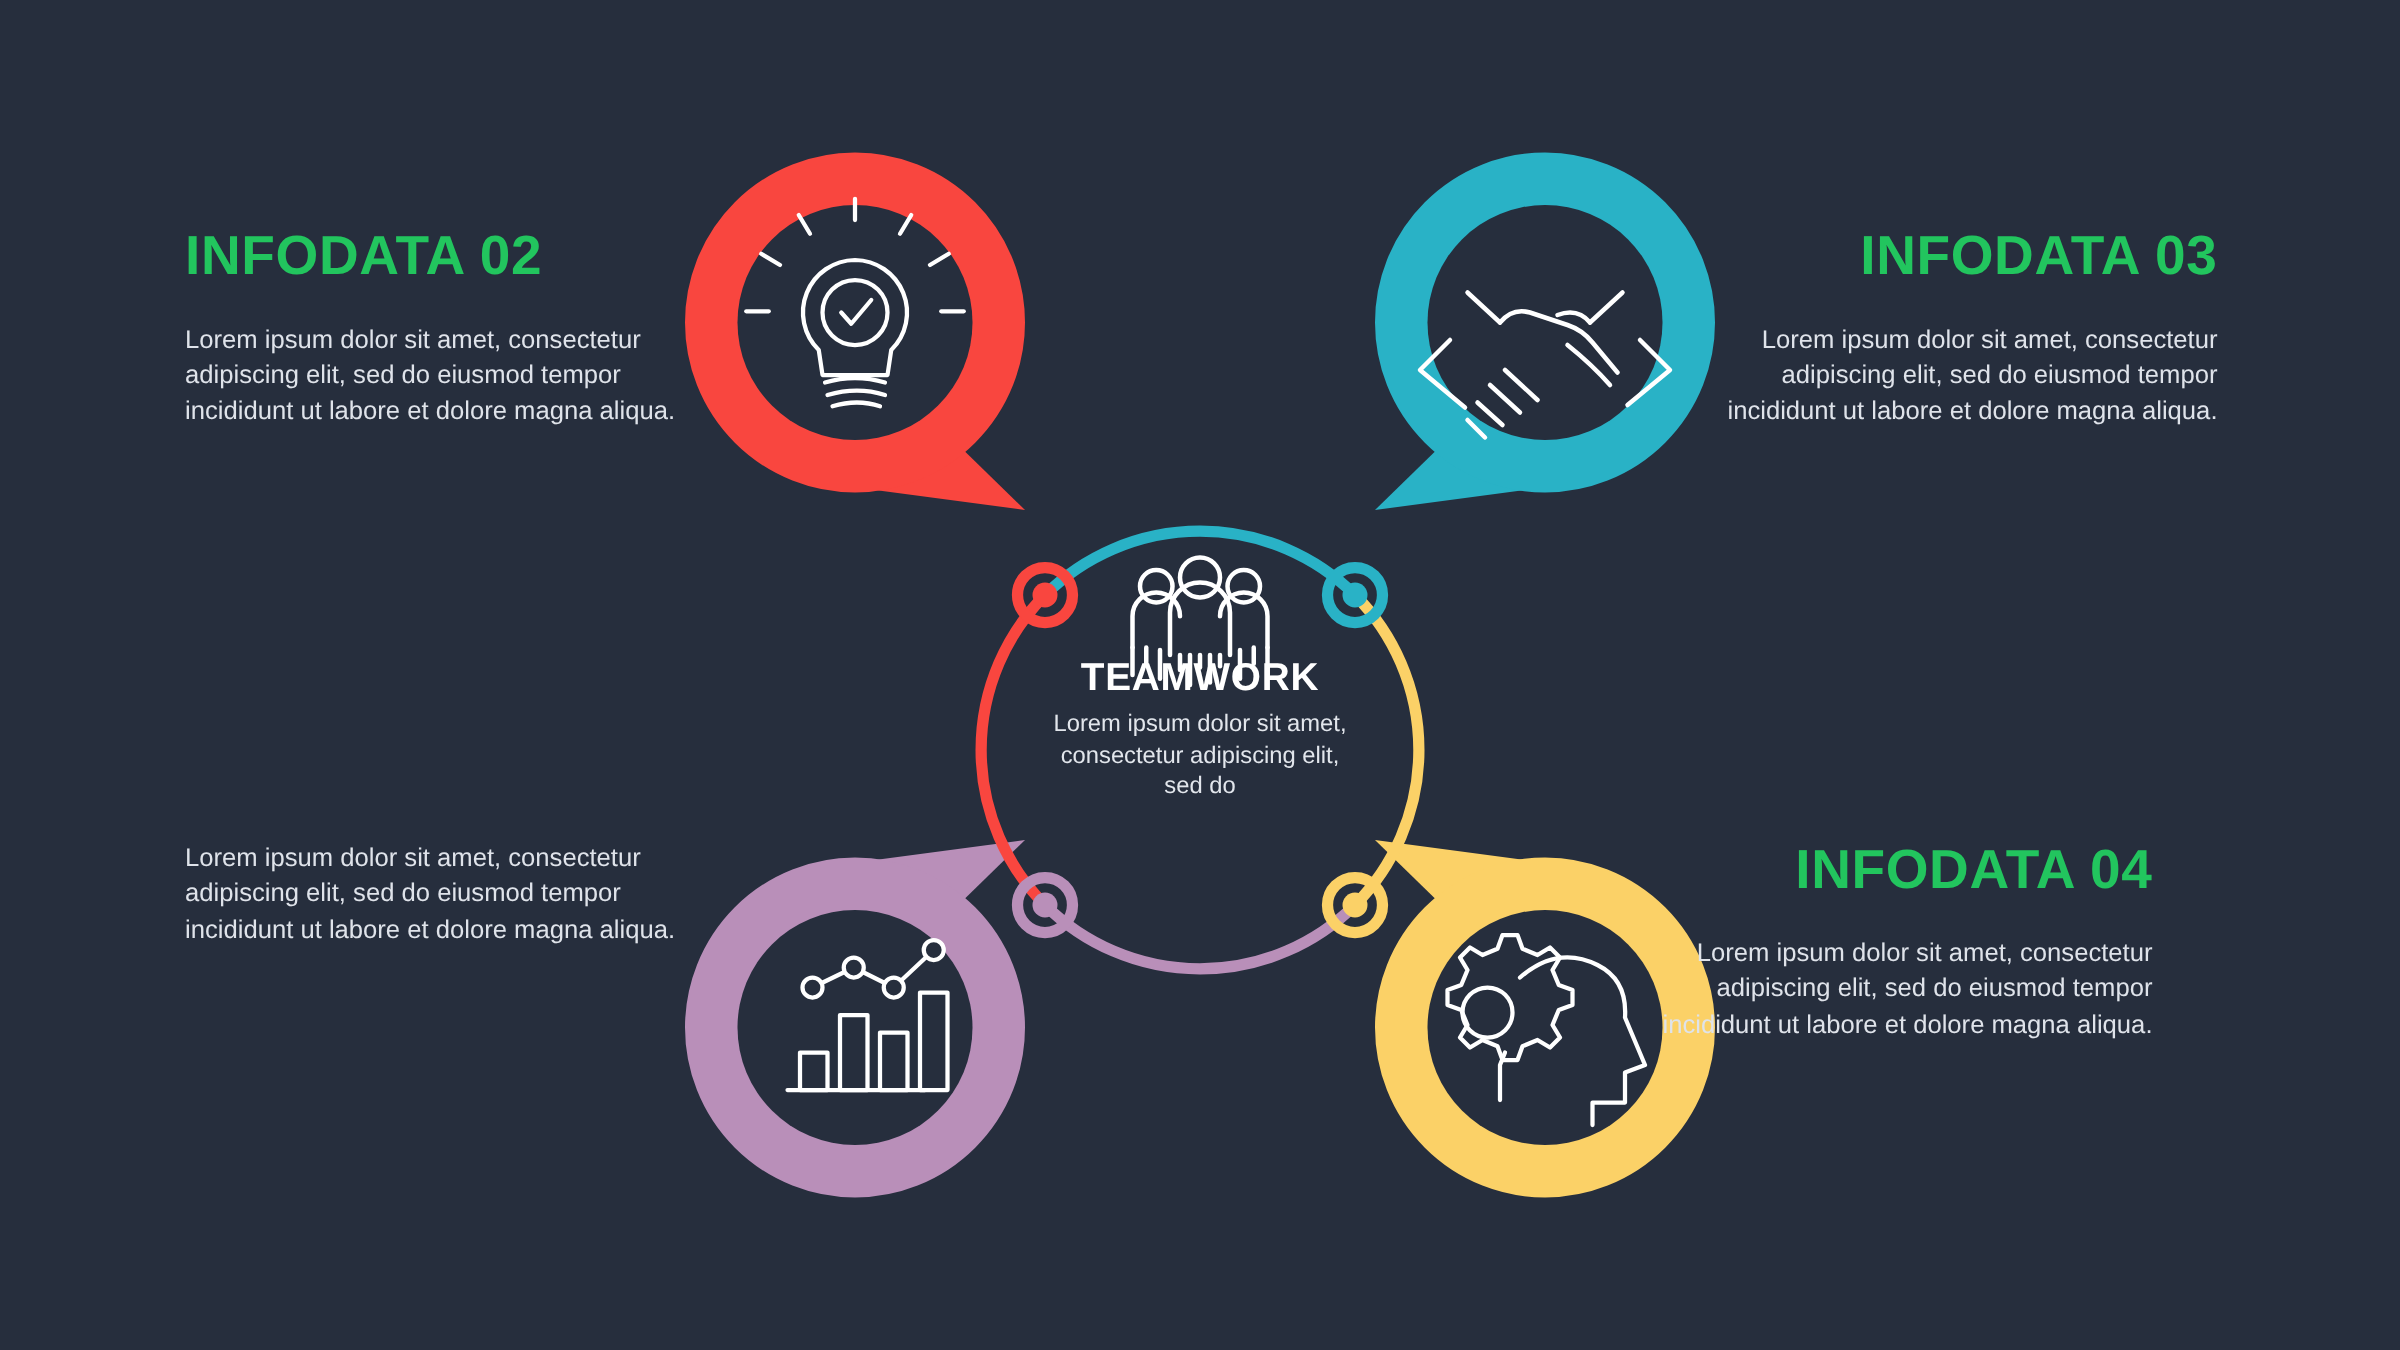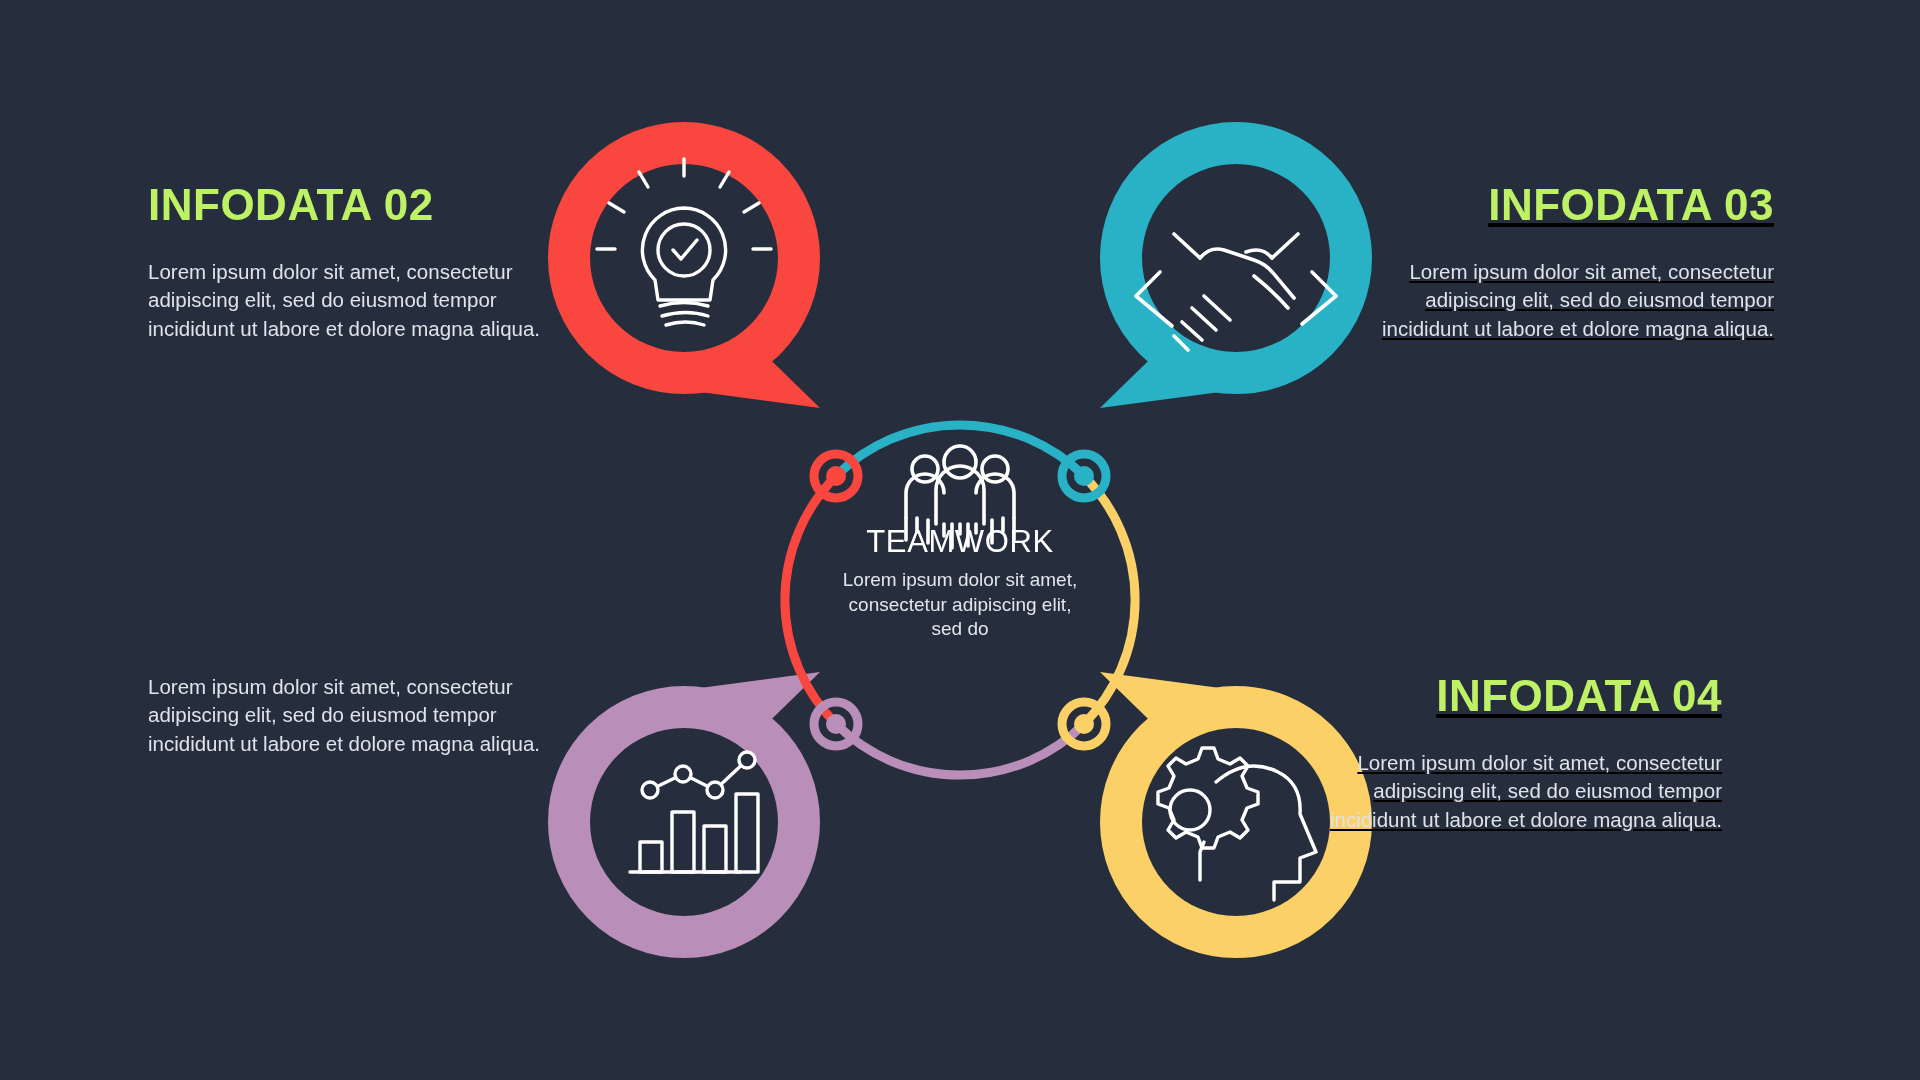--- a/index.html
+++ b/index.html
@@ -25,52 +25,52 @@
     display: block;
   }
   
   .info-block {
     position: absolute;
     width: 400px;
   }
   .info-block .info-title {
     font-size: 44px;
     font-weight: bold;
-    color: #bef264;
+    color: #22c55e;
     letter-spacing: 0.5px;
     line-height: 1.05;
     margin: 0 0 30px 0;
     white-space: nowrap;
   }
   .info-block .info-desc {
     font-size: 20.5px;
     line-height: 1.38;
     color: #dfe3ea;
     margin: 0;
   }
   .info-block.left  { text-align: left; }
-  .info-block.right { text-align: right; text-decoration: underline; }
+  .info-block.right { text-align: right; }
 
   #block-02 { left: 148px; top: 182px; }
   #block-01 { left: 148px; top: 673px; }
   #block-03 { left: 1374px; top: 182px; text-align: right; }
   #block-04 { left: 1322px; top: 673px; text-align: right; }
 
   
   .hub-text {
     position: absolute;
     left: 836px;
     top: 524px;
     width: 248px;
     text-align: center;
     pointer-events: none;
   }
   .hub-title {
     font-size: 31px;
-    font-weight: normal;
+    font-weight: bold;
     color: #ffffff;
     letter-spacing: 0.6px;
     margin: 0 0 8px 0;
   }
   .hub-desc {
     font-size: 19px;
     line-height: 1.3;
     color: #e2e6ec;
     margin: 0;
   }

